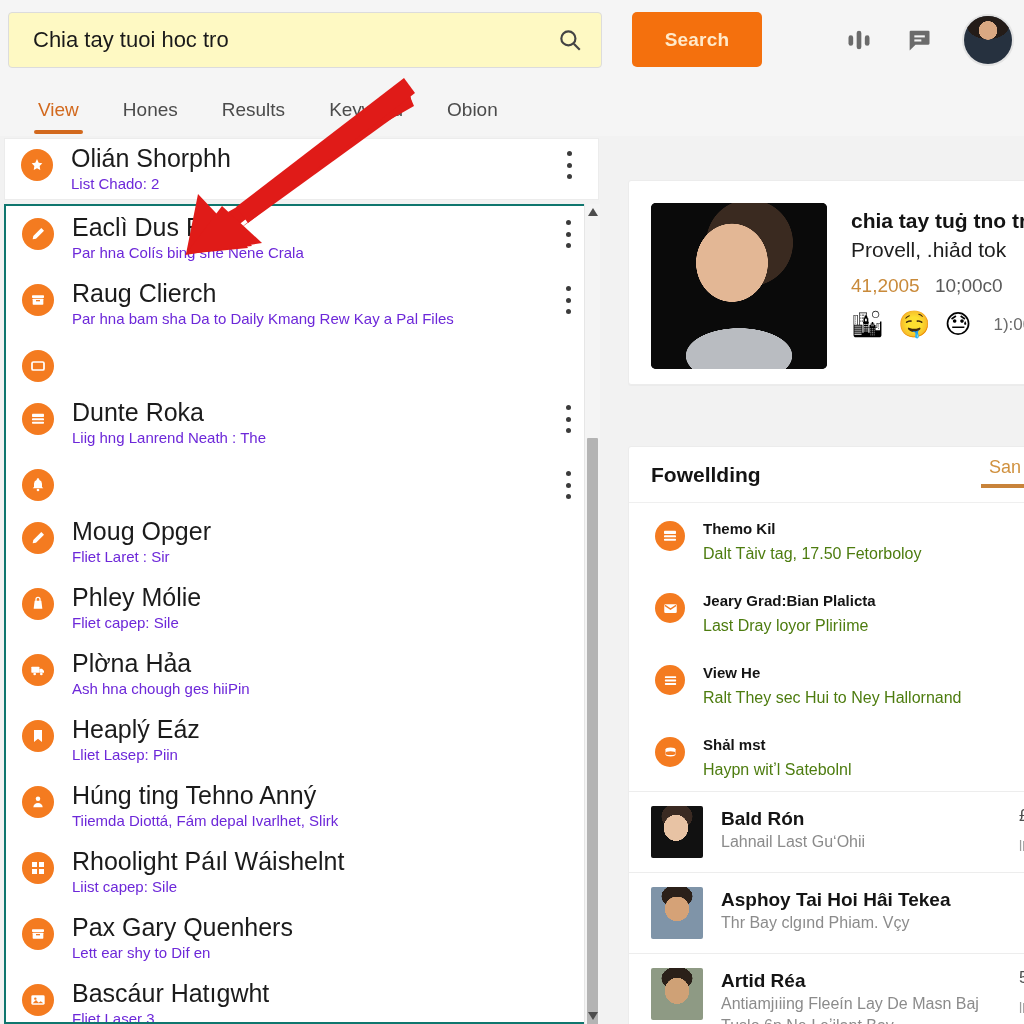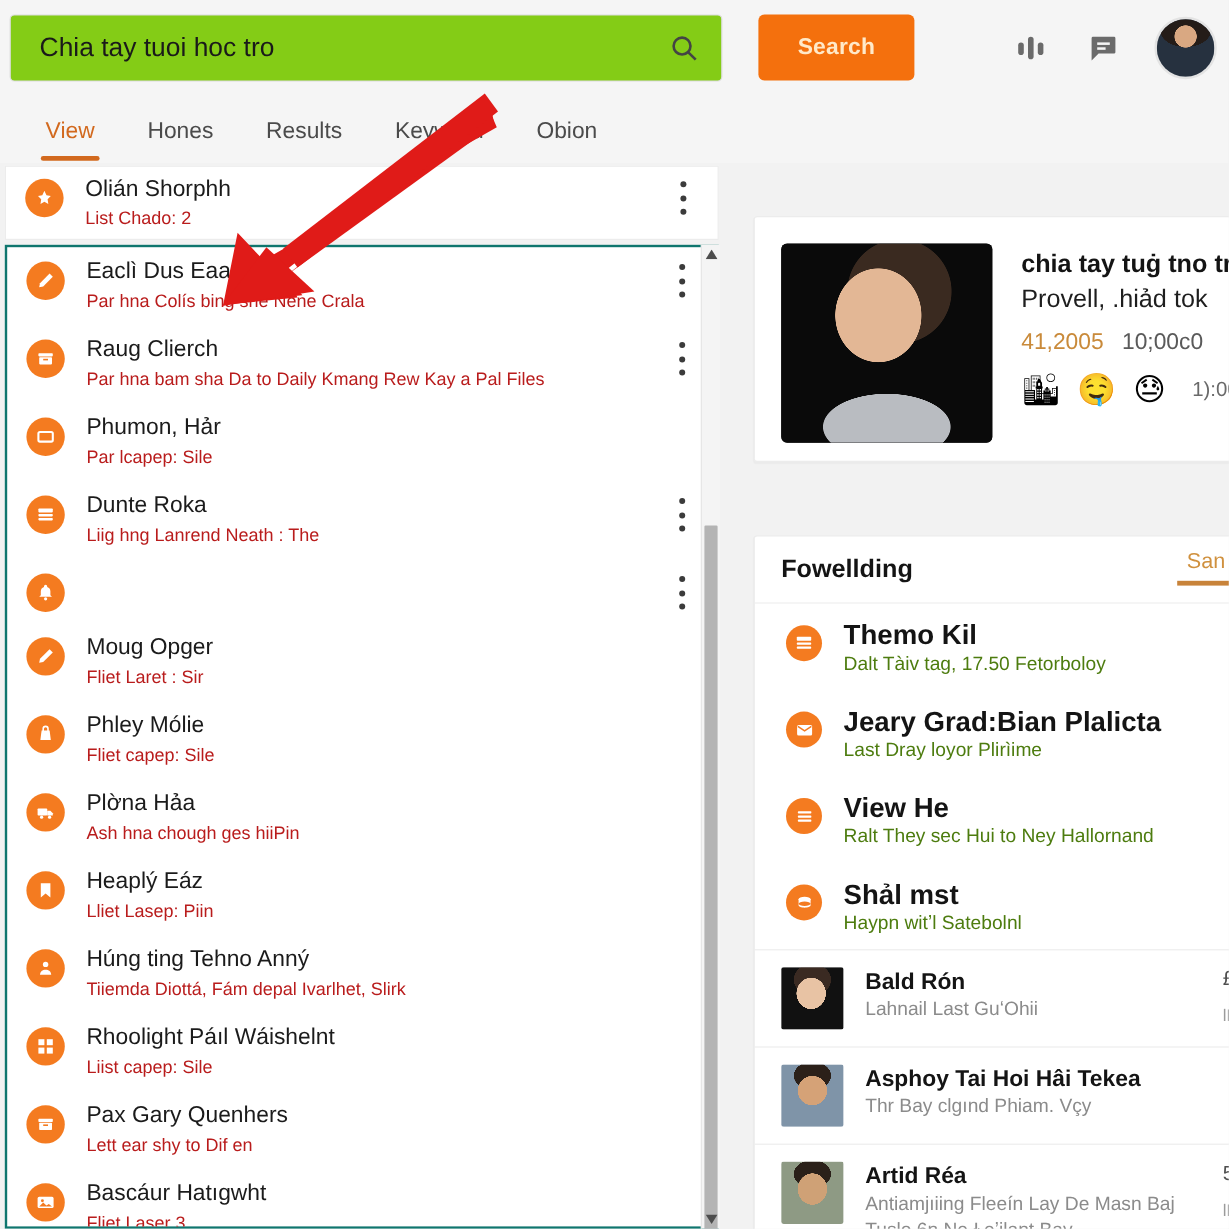--- a/index.html
+++ b/index.html
@@ -11,21 +11,21 @@
   }
   .app{position:relative;width:1024px;height:1024px;}
 
   
   .header{
     position:absolute;left:0;top:0;width:1024px;height:84px;
     background:#f5f5f5;
   }
   .search-wrap{
     position:absolute;left:8px;top:12px;width:594px;height:56px;
-    background:#84cc16;border:1px solid #dcdcdc;border-radius:4px;
+    background:#fef9c3;border:1px solid #dcdcdc;border-radius:4px;
     box-sizing:border-box;display:flex;align-items:center;
   }
   .search-input{
     border:0;outline:0;background:transparent;
     font-family:"Liberation Sans",sans-serif;
     font-size:22px;color:#1a1a1a;
     margin-left:22px;width:500px;height:40px;
   }
   .search-icon{
     position:absolute;right:18px;top:50%;transform:translateY(-50%);
@@ -81,22 +81,22 @@
   .row{
     position:relative;display:flex;align-items:flex-start;
     padding:9px 14px 9px 16px;box-sizing:border-box;
   }
   .row-ico{
     flex:0 0 auto;width:32px;height:32px;border-radius:50%;
     background:#f47b20;display:flex;align-items:center;justify-content:center;
     margin-top:3px;color:#fff;
   }
   .row-txt{margin-left:18px;min-width:0;}
-  .row-title{font-size:19px;color:#1b1b1b;line-height:24px;white-space:nowrap;}
-  .row-sub{font-size:15px;color:#b91c1c;line-height:21px;margin-top:2px;white-space:nowrap;}
+  .row-title{font-size:25px;color:#1b1b1b;line-height:24px;white-space:nowrap;}
+  .row-sub{font-size:15px;color:#6d28d9;line-height:21px;margin-top:2px;white-space:nowrap;}
   .kebab{
     position:absolute;right:26px;top:14px;width:6px;height:28px;
     display:flex;flex-direction:column;justify-content:space-between;align-items:center;
     cursor:pointer;
   }
   .kebab i{display:block;width:5px;height:5px;border-radius:50%;background:#3b3b3b;}
 
   
   .vscroll{
     position:absolute;right:2px;top:66px;bottom:0;width:15px;
@@ -146,21 +146,21 @@
   .follow-head{
     height:56px;display:flex;align-items:center;justify-content:space-between;
     padding:0 22px;box-sizing:border-box;border-bottom:1px solid #efefef;position:relative;
   }
   .follow-title{font-size:21px;font-weight:bold;color:#141414;}
   .follow-tab{font-size:18px;color:#d0913f;position:relative;padding-bottom:14px;cursor:pointer;}
   .follow-tab:after{content:"";position:absolute;left:-8px;right:-60px;bottom:4px;height:4px;background:#c8833a;}
   .f-row{display:flex;align-items:flex-start;padding:14px 22px 10px 26px;box-sizing:border-box;}
   .f-ico{flex:0 0 auto;width:30px;height:30px;border-radius:50%;background:#f47b20;display:flex;align-items:center;justify-content:center;color:#fff;margin-top:4px;}
   .f-txt{margin-left:18px;min-width:0;}
-  .f-title{font-size:23px;font-weight:bold;color:#141414;white-space:nowrap;line-height:24px;}
+  .f-title{font-size:15px;font-weight:bold;color:#141414;white-space:nowrap;line-height:24px;}
   .f-sub{font-size:16px;color:#4d7c0f;white-space:nowrap;line-height:22px;margin-top:2px;}
 
   .p-row{display:flex;align-items:flex-start;padding:14px 12px 14px 22px;box-sizing:border-box;border-top:1px solid #ededed;}
   .p-av{flex:0 0 auto;width:52px;height:52px;border-radius:2px;overflow:hidden;position:relative;background:#cdd1d6;}
   .p-av.a1{background:
       radial-gradient(ellipse 30% 32% at 48% 42%, #e8c3a4 0 78%, transparent 79%),
       radial-gradient(ellipse 40% 34% at 50% 20%, #3a2a22 0 74%, transparent 75%),
       linear-gradient(#111 0 100%);}
   .p-av.a2{background:
       radial-gradient(ellipse 30% 30% at 50% 42%, #d5a277 0 78%, transparent 79%),
@@ -279,21 +279,20 @@
               <i></i>
               <i></i>
             </span>
           </div>
           <div class="row">
             <span class="row-ico">
               <svg viewBox="0 0 24 24" width="16" height="16" fill="none" stroke="currentColor" stroke-width="2.6">
                 <rect x="3" y="6" width="18" height="12" rx="2"></rect>
               </svg>
             </span>
-            <span class="row-txt"><span class="row-title">Phumon, Hảr</span><span class="row-sub" style="display:block">Par lcapep: Sile</span></span>
           </div>
           <div class="row">
             <span class="row-ico">
               <svg viewBox="0 0 24 24" width="16" height="16" fill="currentColor">
                 <rect x="3" y="4" width="18" height="5" rx="1"></rect>
                 <rect x="3" y="11" width="18" height="3" rx="1"></rect>
                 <rect x="3" y="16" width="18" height="3" rx="1"></rect>
               </svg>
             </span>
             <span class="row-txt"><span class="row-title">Dunte Roka</span><span class="row-sub" style="display:block">Liig hng Lanrend Neath : The</span></span>

